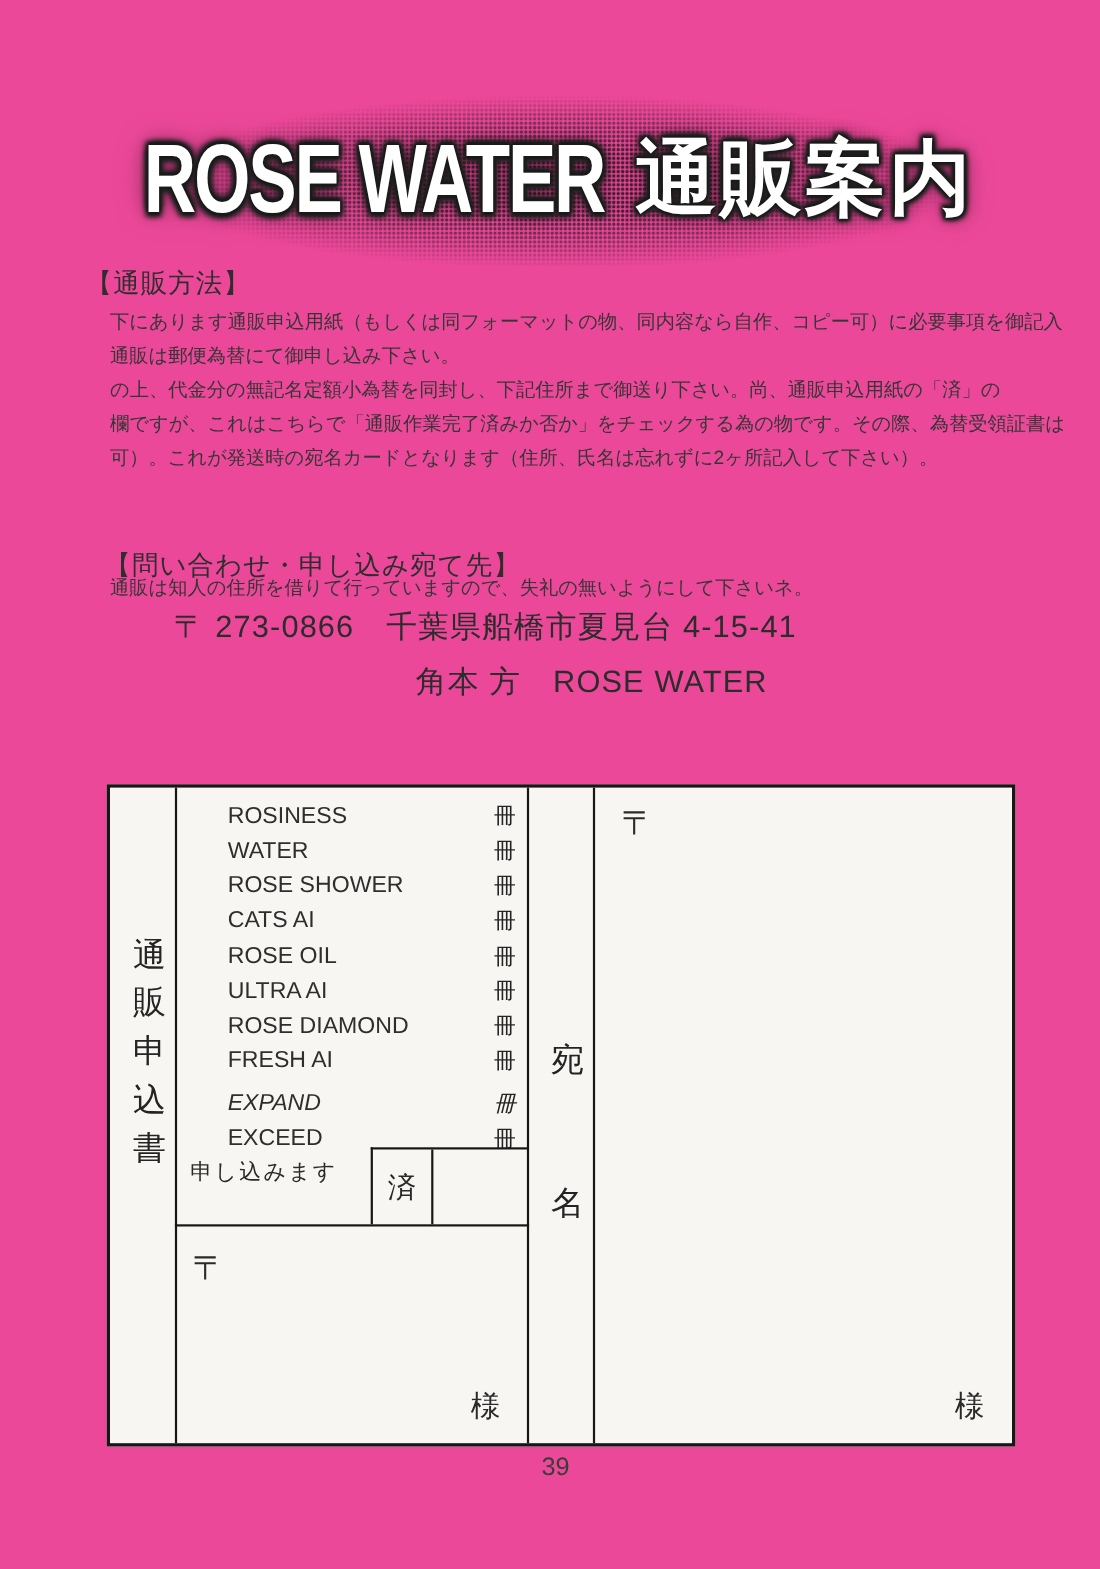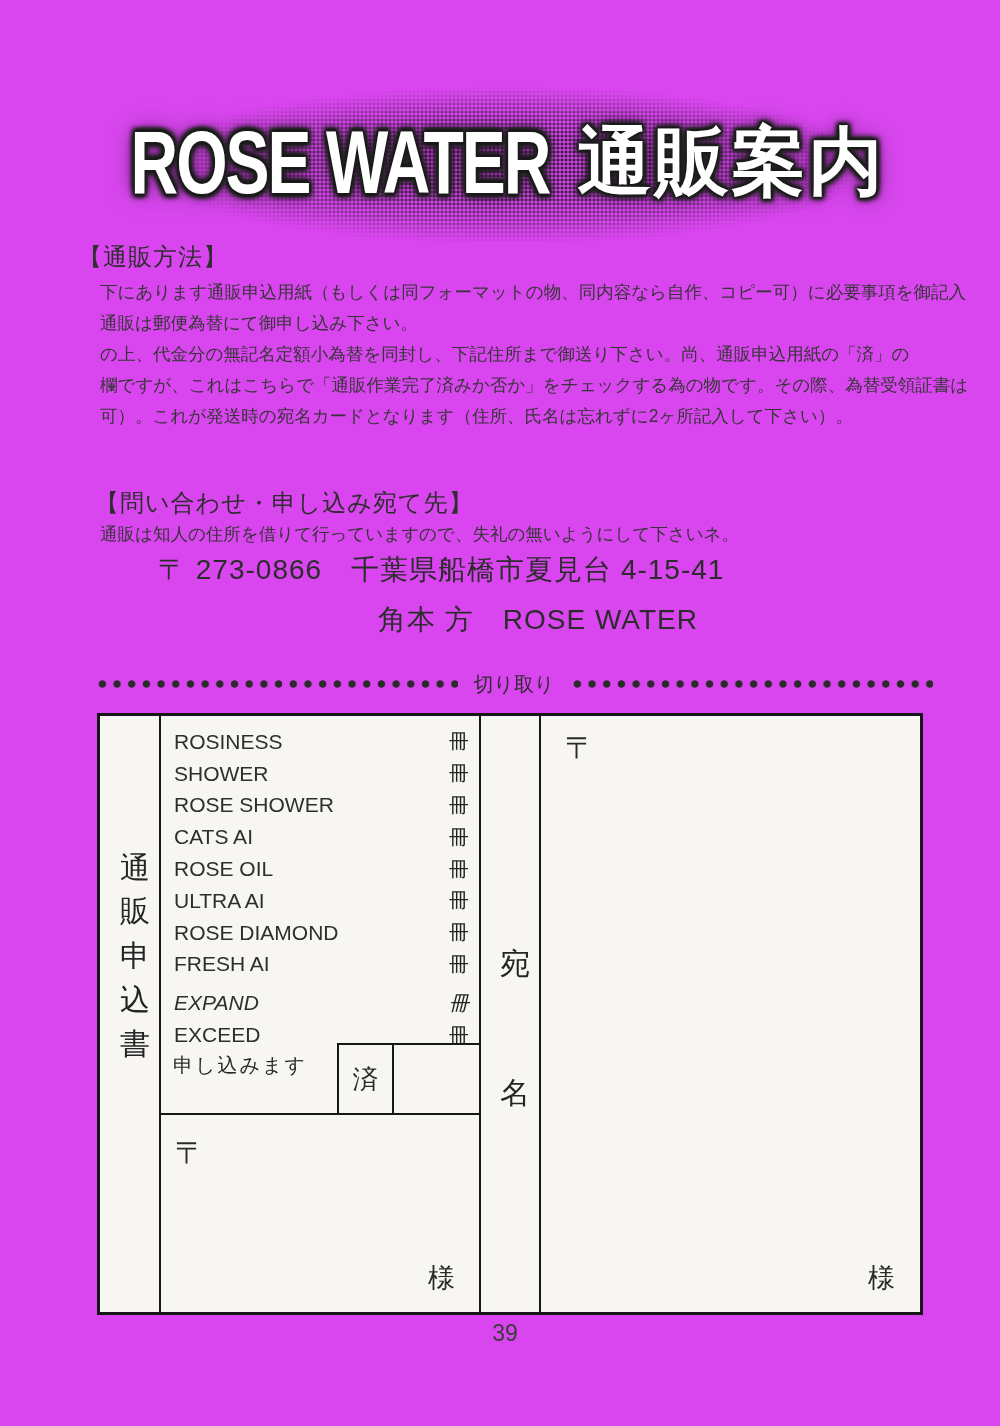--- a/index.html
+++ b/index.html
@@ -1,20 +1,20 @@
 <!DOCTYPE html>
 <html><head>
 <meta charset="utf-8">
 <style>
   html,body{margin:0;padding:0;background:#e8e6e2;}
   .page{
     position:relative;
     width:1000px;height:1426px;
     margin:0 auto;
-    background:#d946ef;
+    background:#ec4899;
     font-family:"Liberation Sans","DejaVu Sans",sans-serif;
     color:#333;
     overflow:hidden;
   }
 
   
   .title-wrap{
     position:absolute;left:100px;top:96px;width:816px;height:132px;
     display:flex;align-items:center;justify-content:center;gap:28px;
   }
@@ -32,21 +32,21 @@
       2px 0 2px #1b1b1b,-2px 0 2px #1b1b1b,0 2px 2px #1b1b1b,0 -2px 2px #1b1b1b,
       3px 3px 4px #242424,-3px 3px 4px #242424,3px -3px 4px #242424,-3px -3px 4px #242424,
       0 0 14px rgba(0,0,0,.55),0 0 26px rgba(0,0,0,.35);
   }
   .title-latin{font-size:66px;letter-spacing:-2px;transform:scaleY(1.34);}
   .title-kanji{font-size:74px;letter-spacing:3px;}
 
   
   .sec-heading{position:absolute;font-size:24px;letter-spacing:1px;color:#2e2e2e;}
   .h-howto{left:78px;top:241px;}
-  .h-contact{left:95px;top:487px;}
+  .h-contact{left:95px;top:498px;}
   .howto-lines{position:absolute;left:100px;top:277px;width:848px;font-size:17.5px;color:#363636;}
   .howto-line{height:31px;line-height:31px;white-space:nowrap;}
   .contact-note{position:absolute;left:100px;top:520px;font-size:17.5px;line-height:28px;color:#363636;white-space:nowrap;}
   .addr1{position:absolute;left:158px;top:551px;font-size:28px;letter-spacing:1px;color:#2c2c2c;white-space:nowrap;}
   .addr2{position:absolute;left:378px;top:601px;font-size:28px;letter-spacing:1px;color:#2c2c2c;white-space:nowrap;}
 
   
   .cutline{position:absolute;left:95px;top:672px;width:838px;height:24px;display:flex;align-items:center;gap:16px;}
   .dots{
     flex:1;height:10px;
@@ -71,21 +71,21 @@
   }
   .addressee-label{
     position:absolute;left:394px;top:206px;
     writing-mode:vertical-rl;text-orientation:upright;
     font-size:30px;letter-spacing:132px;color:#242424;
   }
 
   .products{position:absolute;left:61px;top:10px;width:318px;}
   .product-row{
     display:flex;justify-content:space-between;align-items:center;
-    height:31.8px;padding:0 10px 0 13px;font-size:21px;color:#2e2e2e;
+    height:31.8px;padding:0 10px 0 13px;font-size:21px;color:#2e2e2e;margin-left:33px;
   }
   .product-row:nth-child(9){margin-top:7px;font-style:italic;}
   .p-unit{font-size:20px;color:#242424;}
 
   .apply-label{position:absolute;left:73px;top:336px;font-size:20px;letter-spacing:2px;color:#2a2a2a;}
   .done-box{
     position:absolute;left:237px;top:327px;width:143px;height:70px;
     box-sizing:border-box;border-left:2px solid #171717;border-top:2px solid #171717;
     display:flex;
   }
@@ -120,41 +120,36 @@
       <div class="howto-line">の上、代金分の無記名定額小為替を同封し、下記住所まで御送り下さい。尚、通販申込用紙の「済」の</div>
       <div class="howto-line">欄ですが、これはこちらで「通販作業完了済みか否か」をチェックする為の物です。その際、為替受領証書は</div>
       <div class="howto-line">可）。これが発送時の宛名カードとなります（住所、氏名は忘れずに2ヶ所記入して下さい）。</div>
     </div>
 
   <div class="sec-heading h-contact">【問い合わせ・申し込み宛て先】</div>
   <div class="contact-note">通販は知人の住所を借りて行っていますので、失礼の無いようにして下さいネ。</div>
   <div class="addr1">〒 273-0866　千葉県船橋市夏見台 4-15-41</div>
   <div class="addr2">角本 方　ROSE WATER</div>
 
-  <div class="cutline">
-    <div class="dots"></div>
-    <span class="cut-label">切り取り</span>
-    <div class="dots"></div>
-  </div>
 
   <div class="form">
     <div class="vline v1"></div>
     <div class="vline v2"></div>
     <div class="vline v3"></div>
     <div class="hline-sep"></div>
 
     <div class="side-label">通販申込書</div>
 
     <div class="products">
         <div class="product-row">
         <span class="p-name">ROSINESS</span>
         <span class="p-unit">冊</span>
       </div>
         <div class="product-row">
-        <span class="p-name">SHOWER</span>
+        <span class="p-name">WATER</span>
         <span class="p-unit">冊</span>
       </div>
         <div class="product-row">
         <span class="p-name">ROSE SHOWER</span>
         <span class="p-unit">冊</span>
       </div>
         <div class="product-row">
         <span class="p-name">CATS AI</span>
         <span class="p-unit">冊</span>
       </div>

